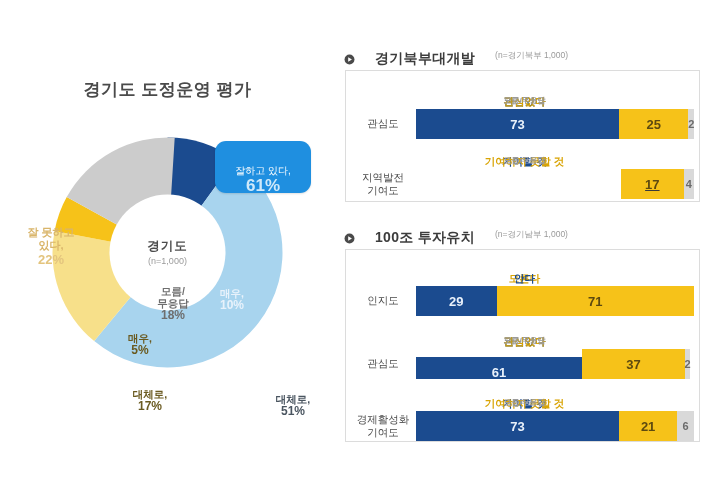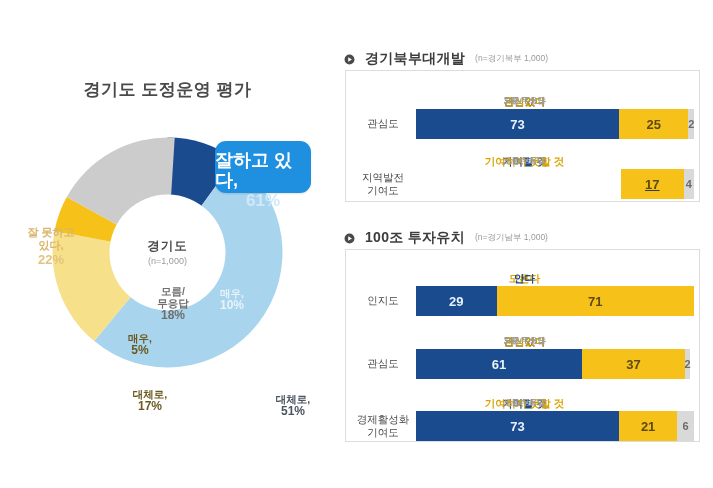--- a/index.html
+++ b/index.html
@@ -36,32 +36,32 @@
   #lbl-dontknow{left:97px;top:150px;width:52px;color:#6e6e6e;}
   #lbl-verybad{left:68px;top:197px;width:44px;color:#6a5a20;}
   #lbl-mostlybad{left:72px;top:253px;width:56px;color:#6a5a20;}
 
   #callout{
     position:absolute;left:215px;top:141px;width:96px;height:52px;
     background:#1f8fe0;border-radius:11px;
     display:flex;flex-direction:column;align-items:center;justify-content:center;
     box-shadow:0 1px 2px rgba(0,0,0,.12);
   }
-  #callout .co-t{font-size:18px;font-weight:700;color:#ffffff;line-height:1.1;margin-top:27px;}
+  #callout .co-t{font-size:10px;font-weight:400;color:#ffffff;line-height:1.1;margin-top:27px;}
   #callout .co-v{font-size:17px;font-weight:700;color:#cfe9fa;line-height:1.15;}
 
   #outside-bad{
     position:absolute;left:14px;top:226px;width:74px;text-align:center;
     line-height:1.2;color:#d9b56a;
   }
   #outside-bad .ob-t{font-size:11px;font-weight:700;display:block;}
   #outside-bad .ob-v{font-size:13px;font-weight:700;display:block;color:#e3c47e;}
 
   
-  .sec-head{position:absolute;display:flex;align-items:center;gap:10px;}
+  .sec-head{position:absolute;display:flex;align-items:flex-start;gap:20px;}
   .bullet-ico{width:11px;height:11px;flex:0 0 auto;align-self:center;}
   .sec-title{font-size:14px;font-weight:700;color:#3c3c3c;letter-spacing:.3px;}
   .sec-n{font-size:8.5px;color:#9a9a9a;}
 
   .panel{position:absolute;border:1px solid #dcdcdc;background:#fff;box-sizing:border-box;}
   .row-label{
     position:absolute;left:6px;width:62px;text-align:center;
     font-size:10.5px;color:#4a4a4a;line-height:1.25;font-weight:400;
   }
   .bar{position:absolute;height:30px;display:flex;overflow:hidden;}
@@ -203,21 +203,21 @@
       </div>
       <div class="seg gold" style="width: 197.38px;">
         <span class="seg-v">71</span>
       </div>
     </div>
     <div class="cap navy-c" style="top: 85px; left: 2px; width: 353px; text-align: center;">관심있다</div>
     <div class="cap gold-c" style="top: 85px; left: 2px; width: 353px; text-align: center;">관심없다</div>
     <div class="cap gray-c" style="top: 85px; left: 2px; width: 353px; text-align: center;">모름/무응답</div>
     <div class="row-label" style="top: 107px;">관심도</div>
     <div class="bar" style="left: 70px; top: 99px; width: 278px; height: 30px;">
-      <div class="seg navy" style="width: 166px;">
+      <div class="seg navy" style="width: 166px; margin-top: 8px;">
         <span class="seg-v">61</span>
       </div>
       <div class="seg gold" style="width: 102.86px;">
         <span class="seg-v">37</span>
       </div>
       <div class="seg gray" style="width: 5.56px;">
         <span class="seg-v">2</span>
       </div>
     </div>
     <div class="cap navy-c" style="top: 147px; left: 2px; width: 353px; text-align: center;">기여할 것</div>

